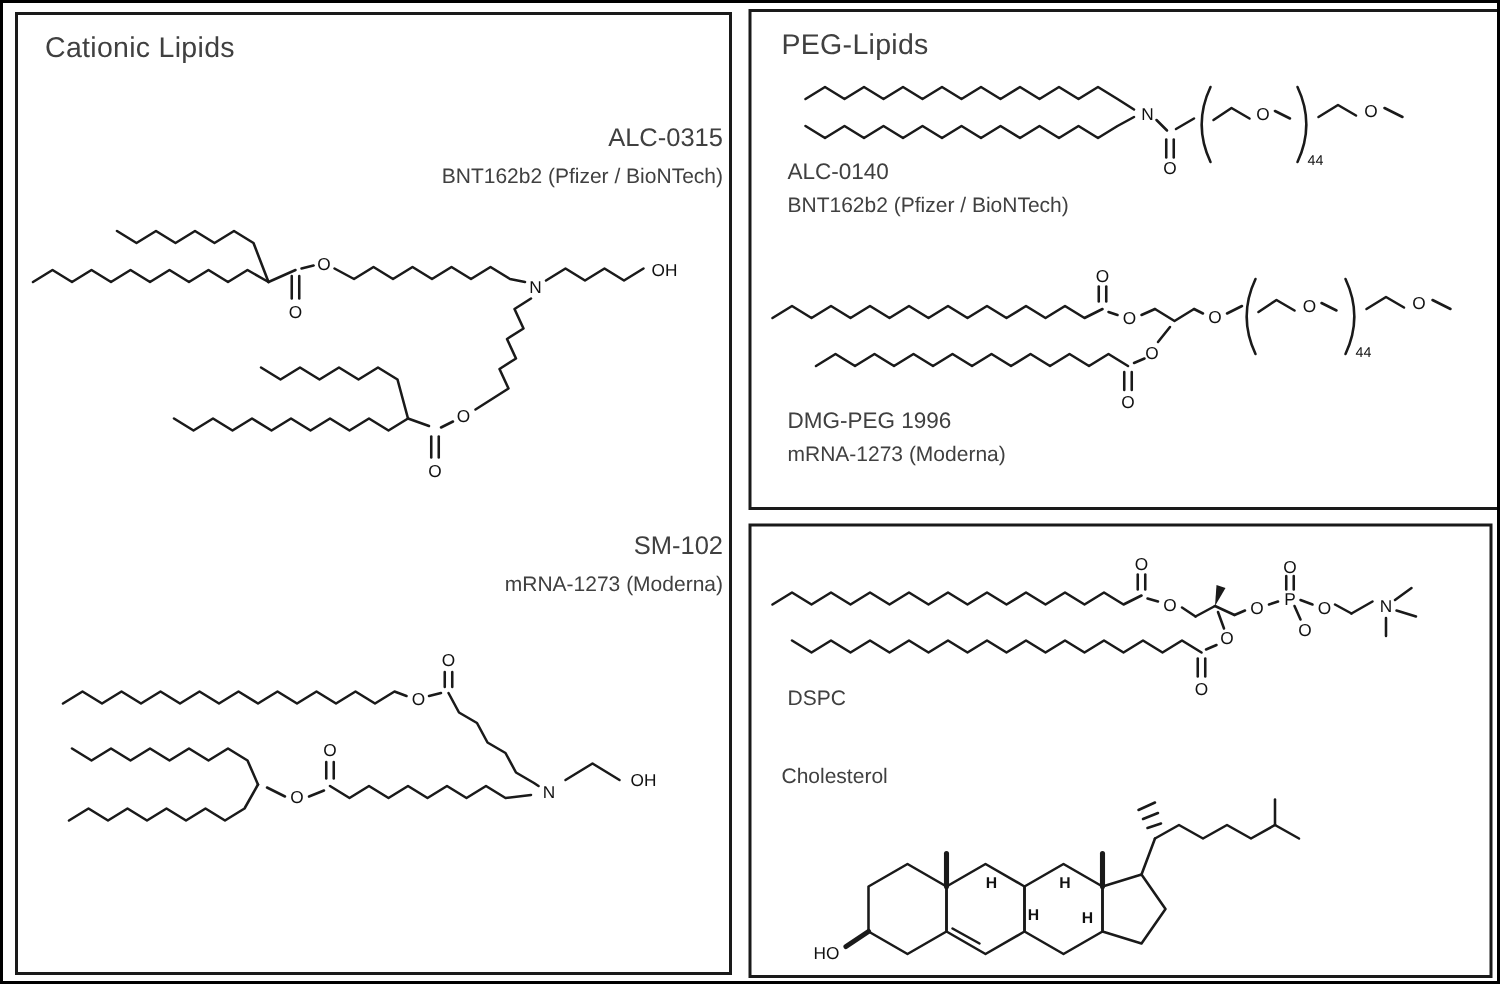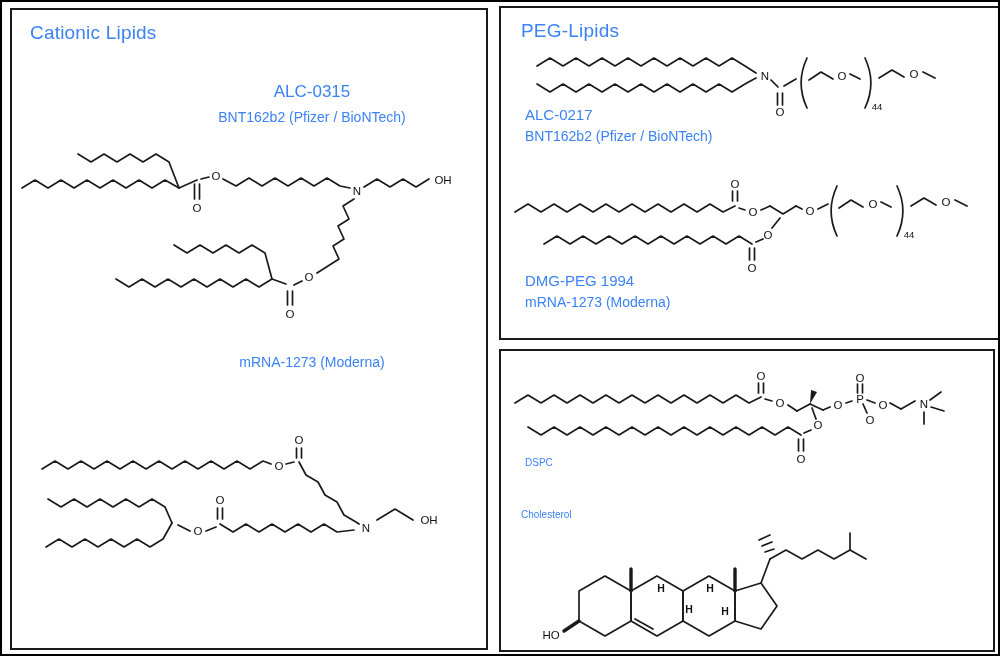--- a/index.html
+++ b/index.html
@@ -1,29 +1,29 @@
 <!DOCTYPE html>
 <html><head>
 <meta charset="utf-8">
 <style>
   *{box-sizing:border-box}
   html,body{margin:0;padding:0;background:#ffffff}
   .figure{position:relative;width:1000px;height:656px;background:#fff;border:2px solid #000;
-          font-family:"Liberation Sans",sans-serif;color:#3b82f6;overflow:hidden}
+          font-family:"Liberation Sans",sans-serif;color:#404040;overflow:hidden}
   .panel{position:absolute;background:#fff;border:2px solid #1a1a1a}
   #panel-cationic{left:8px;top:6px;width:478px;height:642px}
   #panel-peg{left:497px;top:4px;width:539px;height:334px}
   #panel-structural{left:497px;top:347px;width:496px;height:303px}
   .panel-title{position:absolute;font-size:19px;letter-spacing:.2px}
-  .compound-header{position:absolute;text-align:center}
+  .compound-header{position:absolute;text-align:right}
   .compound-name{font-size:17px;margin-bottom:7px}
   .compound-subtitle{font-size:14px}
   .struct-label{position:absolute;font-size:15px;line-height:1.45}
   .label-sub{font-size:14px}
-  .single-label{position:absolute;font-size:10px}
+  .single-label{position:absolute;font-size:14px}
   svg{position:absolute;overflow:visible}
   .bond{fill:none;stroke:#1a1a1a;stroke-width:1.7;stroke-linejoin:round;stroke-linecap:round}
   .bondthick{fill:none;stroke:#1a1a1a;stroke-width:3.4;stroke-linecap:round}
   .ring{fill:none;stroke:#1a1a1a;stroke-width:1.7;stroke-linejoin:round}
   .atom{font-size:11.5px;fill:#111;text-anchor:middle;font-family:"Liberation Sans",sans-serif}
   .atom-sub{font-size:9.5px;fill:#111;text-anchor:middle;font-family:"Liberation Sans",sans-serif}
   .atom-h{font-size:10.5px;font-weight:bold;fill:#111;text-anchor:middle;font-family:"Liberation Sans",sans-serif}
   .wedge{fill:#1a1a1a;stroke:none}
 </style>
 </head>
@@ -61,20 +61,21 @@
         <text class="atom" x="200" y="38">O</text>
         <text class="atom" x="181" y="70">O</text>
         <text class="atom" x="341" y="53">N</text>
         <text class="atom" x="427" y="42">OH</text>
         <text class="atom" x="293" y="139">O</text>
         <text class="atom" x="274" y="176">O</text>
       </g>
     </svg>
 
     <div class="compound-header" style="left:130px;top:344px;width:340px">
+      <div class="compound-name">SM-102</div>
       <div class="compound-subtitle">mRNA-1273 (Moderna)</div>
     </div>
 
     <svg style="left:8px;top:425px" width="460" height="195" viewBox="0 0 460 195">
       <g>
         <polyline class="bond" points="22,34 35,26 48,34 61,26 74,34 87,26 100,34 113,26 126,34 139,26 152,34 165,26 178,34 191,26 204,34 217,26 230,34 243,26 251,29"></polyline>
         <polyline class="bond" points="266,29 274,27"></polyline>
         <line class="bond" x1="276.5" y1="13" x2="276.5" y2="23"></line>
         <line class="bond" x1="281.5" y1="13" x2="281.5" y2="23"></line>
         <polyline class="bond" points="279,27 286,40 298,47 305,60 317,67 324,80 336,87 339,89"></polyline>
@@ -119,21 +120,21 @@
       <g>
         <text class="atom" x="254" y="32">N</text>
         <text class="atom" x="269" y="68">O</text>
         <text class="atom" x="331" y="32">O</text>
         <text class="atom-sub" x="366" y="62">44</text>
         <text class="atom" x="403" y="30">O</text>
       </g>
     </svg>
 
     <div class="struct-label" style="left:24px;top:96px">
-      <div class="label-name">ALC-0217</div>
+      <div class="label-name">ALC-0140</div>
       <div class="label-sub">BNT162b2 (Pfizer / BioNTech)</div>
     </div>
 
     <svg style="left:10px;top:170px" width="476" height="112" viewBox="0 0 476 112">
       <g>
         <polyline class="bond" points="4,34 17,26 30,34 43,26 56,34 69,26 82,34 95,26 108,34 121,26 134,34 147,26 160,34 173,26 186,34 199,26 212,34 224,28"></polyline>
         <line class="bond" x1="221.5" y1="13" x2="221.5" y2="23"></line>
         <line class="bond" x1="226.5" y1="13" x2="226.5" y2="23"></line>
         <polyline class="bond" points="228,30 234,32"></polyline>
         <polyline class="bond" points="250,32 259,28"></polyline>
@@ -158,21 +159,21 @@
         <text class="atom" x="299" y="37">O</text>
         <text class="atom" x="362" y="30">O</text>
         <text class="atom-sub" x="398" y="60">44</text>
         <text class="atom" x="435" y="28">O</text>
         <text class="atom" x="257" y="61">O</text>
         <text class="atom" x="241" y="94">O</text>
       </g>
     </svg>
 
     <div class="struct-label" style="left:24px;top:262px">
-      <div class="label-name">DMG-PEG 1994</div>
+      <div class="label-name">DMG-PEG 1996</div>
       <div class="label-sub">mRNA-1273 (Moderna)</div>
     </div>
   </section>
 
   <section class="panel" id="panel-structural">
 
     <svg style="left:8px;top:20px" width="480" height="96" viewBox="0 0 480 96">
       <g>
         <polyline class="bond" points="6,32 19,24 32,32 45,24 58,32 71,24 84,32 97,24 110,32 123,24 136,32 149,24 162,32 175,24 188,32 201,24 214,32 227,24 240,32 252,26"></polyline>
         <line class="bond" x1="249.5" y1="12" x2="249.5" y2="22"></line>

